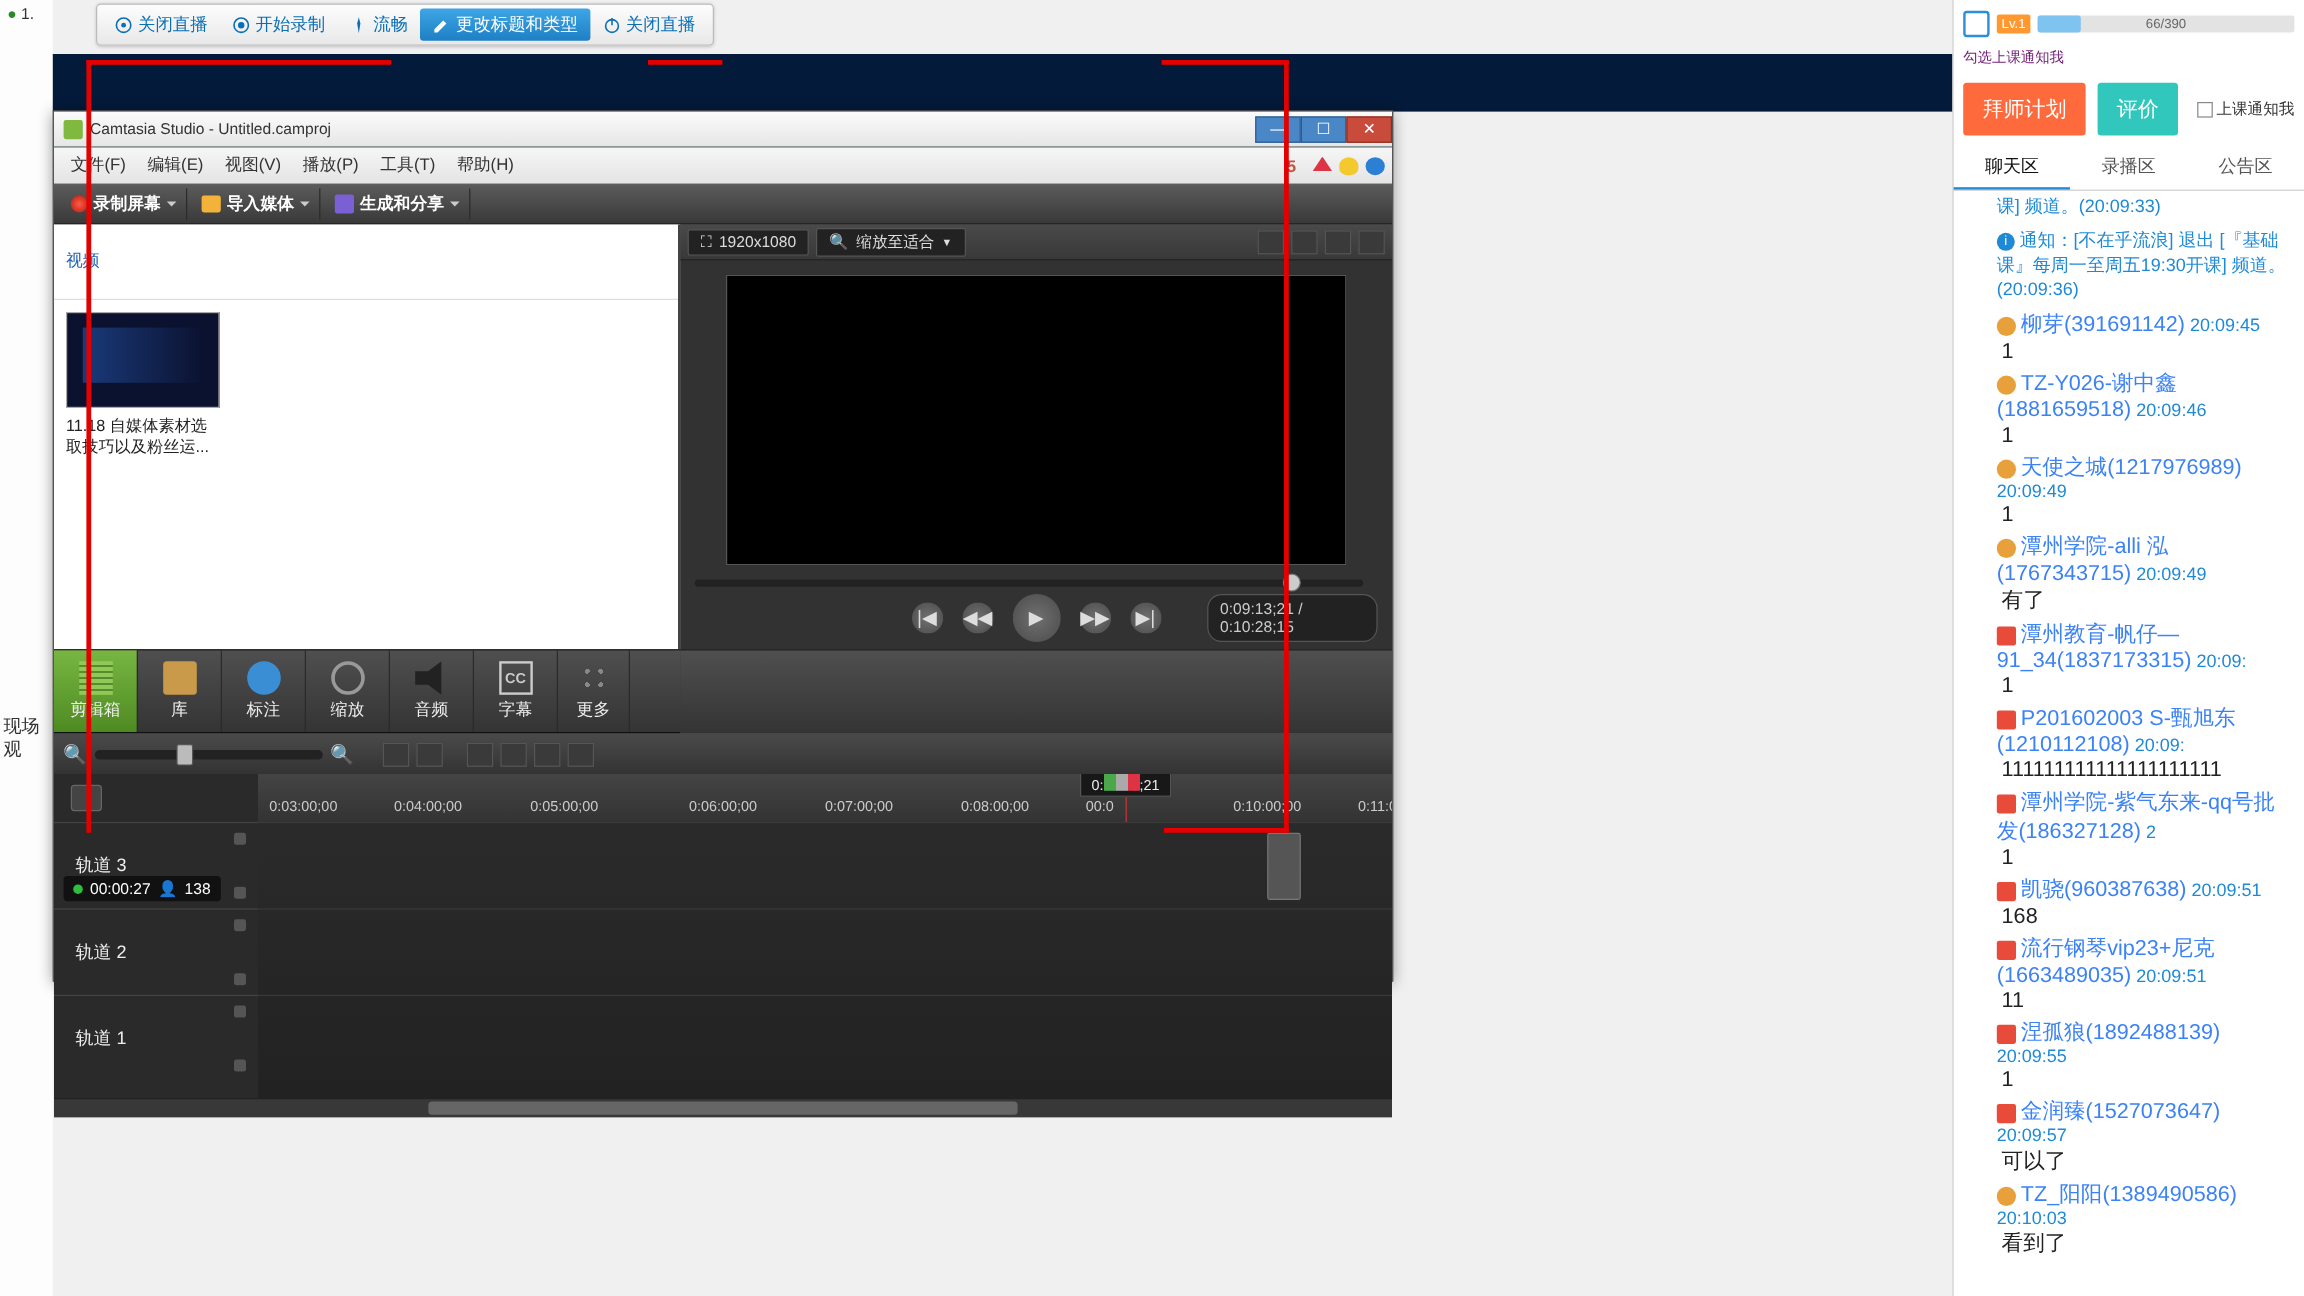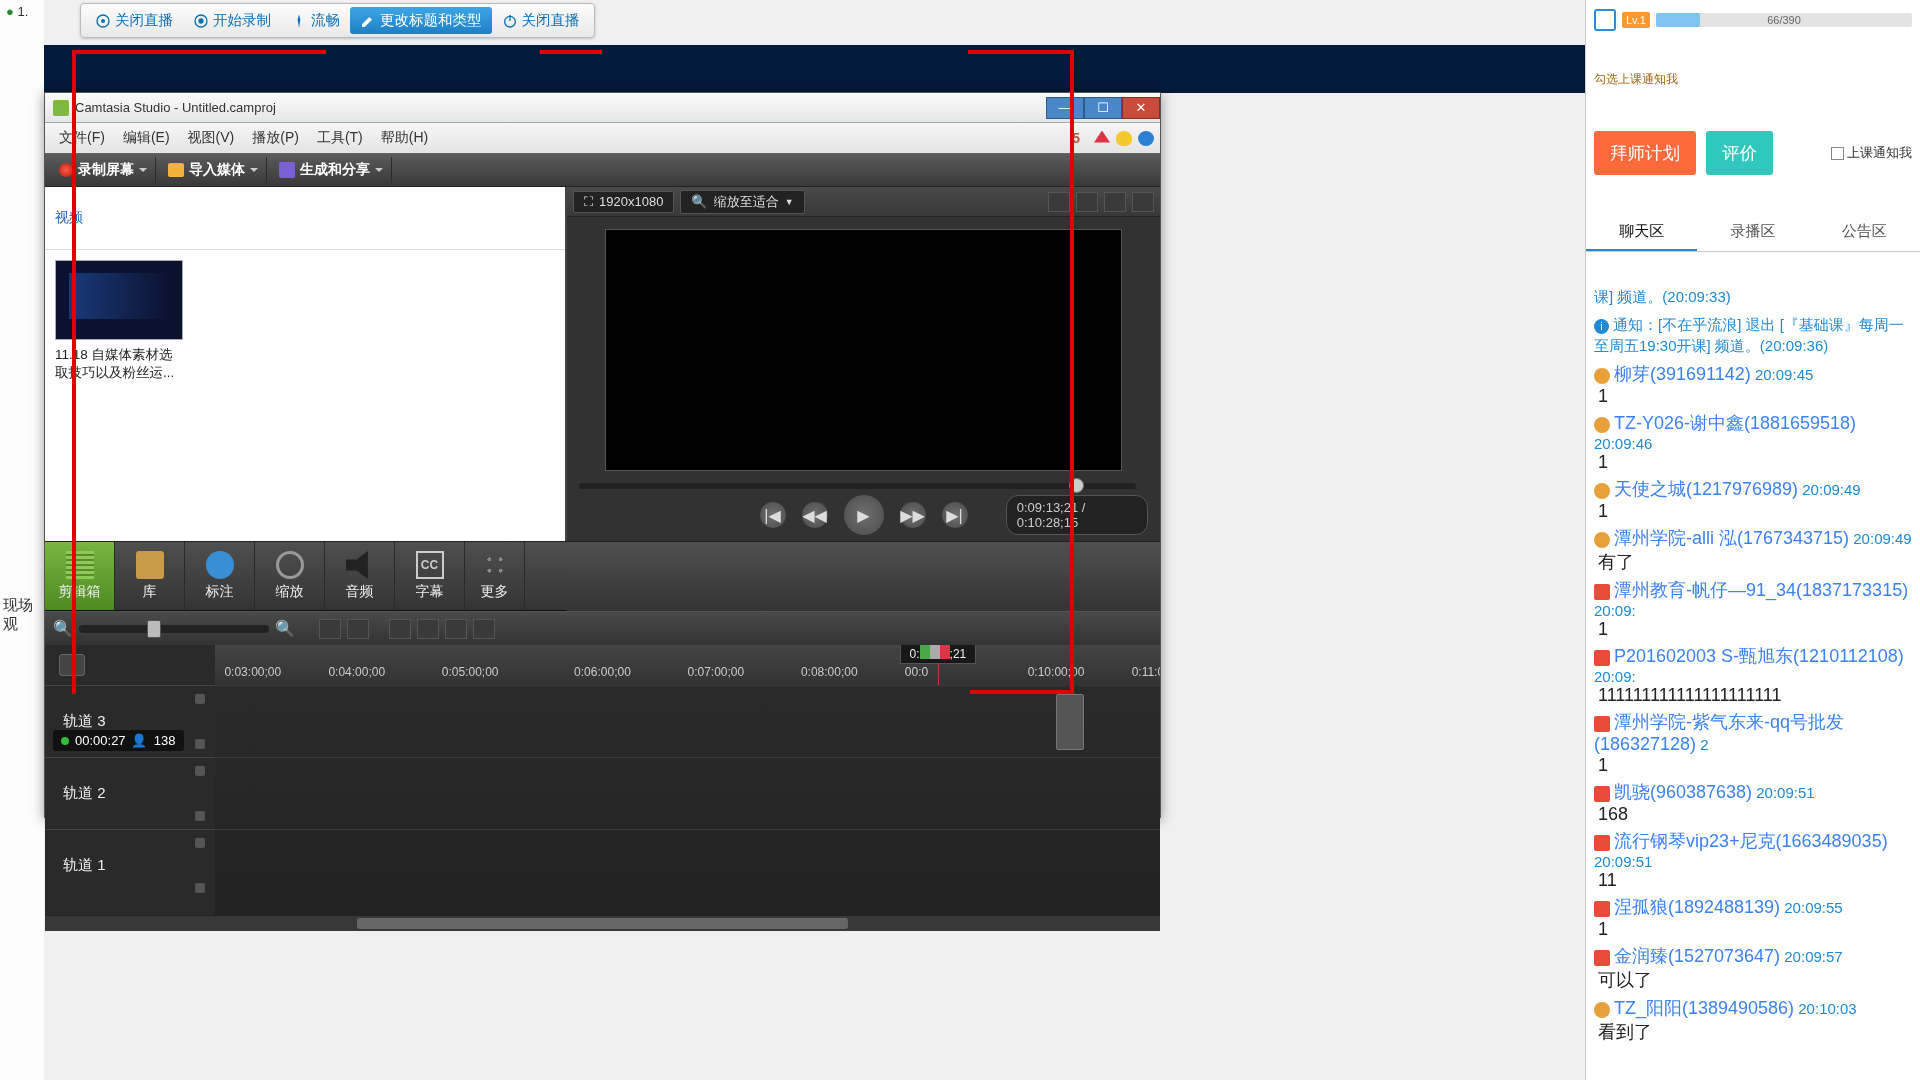--- a/index.html
+++ b/index.html
@@ -85,36 +85,36 @@
 .playhead { position:absolute; top:0; bottom:0; width:1px; background:#c33; }
 .ph-flag { position:absolute; top:0; left:-18px; width:44px; height:14px; }
 .ph-flag i { display:inline-block; width:10px; height:14px; }
 .trk { height:72px; border-top:1px solid #3a3a3a; position:relative; }
 .clip-bar { position:absolute; top:8px; height:56px; background:#555; border:1px solid #777; border-radius:2px; }
 .live-badge { position:absolute; left:8px; top:42px; display:flex; align-items:center; gap:6px; background:#111; border-radius:3px; padding:3px 8px; color:#fff; font-size:13px; }
 .live-badge .g { width:8px;height:8px;border-radius:50%;background:#2fbe3a; }
 .time-bubble { position:absolute; top:-1px; width:76px; left:-38px; text-align:center; background:#181818; color:#eee; font-size:12px; padding:2px 0; border:1px solid #555; }
 
 
-.side { position:absolute; right:0; top:0; width:335px; height:100%; background:#fff; border-left:1px solid #ccc; display:flex; flex-direction:column;gap:31px; }
+.side { position:absolute; right:0; top:0; width:293px; height:100%; background:#fff; border-left:1px solid #ccc; display:flex; flex-direction:column; }
 .side-top { height:40px; display:flex; align-items:center; padding:4px 8px; gap:6px; }
 .lvl { background:#ff9830; color:#fff; font-size:11px; padding:2px 4px; border-radius:2px; }
 .xp { flex:1; height:14px; background:#e3e3e3; border-radius:2px; position:relative; font-size:11px; color:#666; text-align:center; line-height:14px; }
 .xp::before { content:""; position:absolute; left:0; top:0; bottom:0; width:17%; background:#7fc4f0; border-radius:2px; }
-.side-logo { color:#a16207; font-size:12px; padding:0 8px 4px; }
+.side-logo { color:#701a75; font-size:12px; padding:0 8px 4px; }
 .big-btns { display:flex; gap:10px; padding:8px; align-items:center; }
 .bbtn { padding:10px 16px; color:#fff; font-size:17.5px; border-radius:3px; cursor:pointer; }
 .bbtn.org { background:#ff6a3c; }
 .bbtn.teal { background:#32c7bd; }
 .chk { font-size:13px; color:#333; display:flex; align-items:center; gap:3px; margin-left:auto; }
 .chk .box { width:13px;height:13px;border:1px solid #888; }
 .chat-tabs { display:flex; border-bottom:1px solid #ccc; }
 .ctab { flex:1; text-align:center; padding:8px 0; font-size:15px; color:#555; cursor:pointer; }
 .ctab.on { border-bottom:2px solid #1e8ad6; color:#111; }
-.chat-body { flex:1; overflow:auto; font-size:15px; }
+.chat-body { flex:1; overflow:auto; font-size:15px;margin-left:28px; }
 .sysline { color:#1e8ad6; padding:4px 8px; line-height:1.35; }
 .sysline .b { width:15px;height:15px;background:#1e8ad6;border-radius:50%;display:inline-block;vertical-align:middle;margin-right:4px;color:#fff;font-size:11px;text-align:center;line-height:15px; }
 .msg { padding:2px 8px; }
 .msg .who { color:#3b82f6; font-size:18px; }
 .msg .ts { color:#1e8ad6; }
 .msg .gift { width:16px;height:16px;background:#e84b3a;display:inline-block;border-radius:2px;vertical-align:middle;margin-right:4px; }
 .msg .medal { width:16px;height:16px;background:#e8a13a;display:inline-block;border-radius:50%;vertical-align:middle;margin-right:4px; }
 .msg .body { color:#222; font-size:18px; padding-left:4px; }
 .red-top-left { position:absolute; left:72px; top:50px; width:4px; height:644px; background:#e20000; }
 .red-top-top { position:absolute; left:72px; top:50px; width:254px; height:4px; background:#e20000; }

